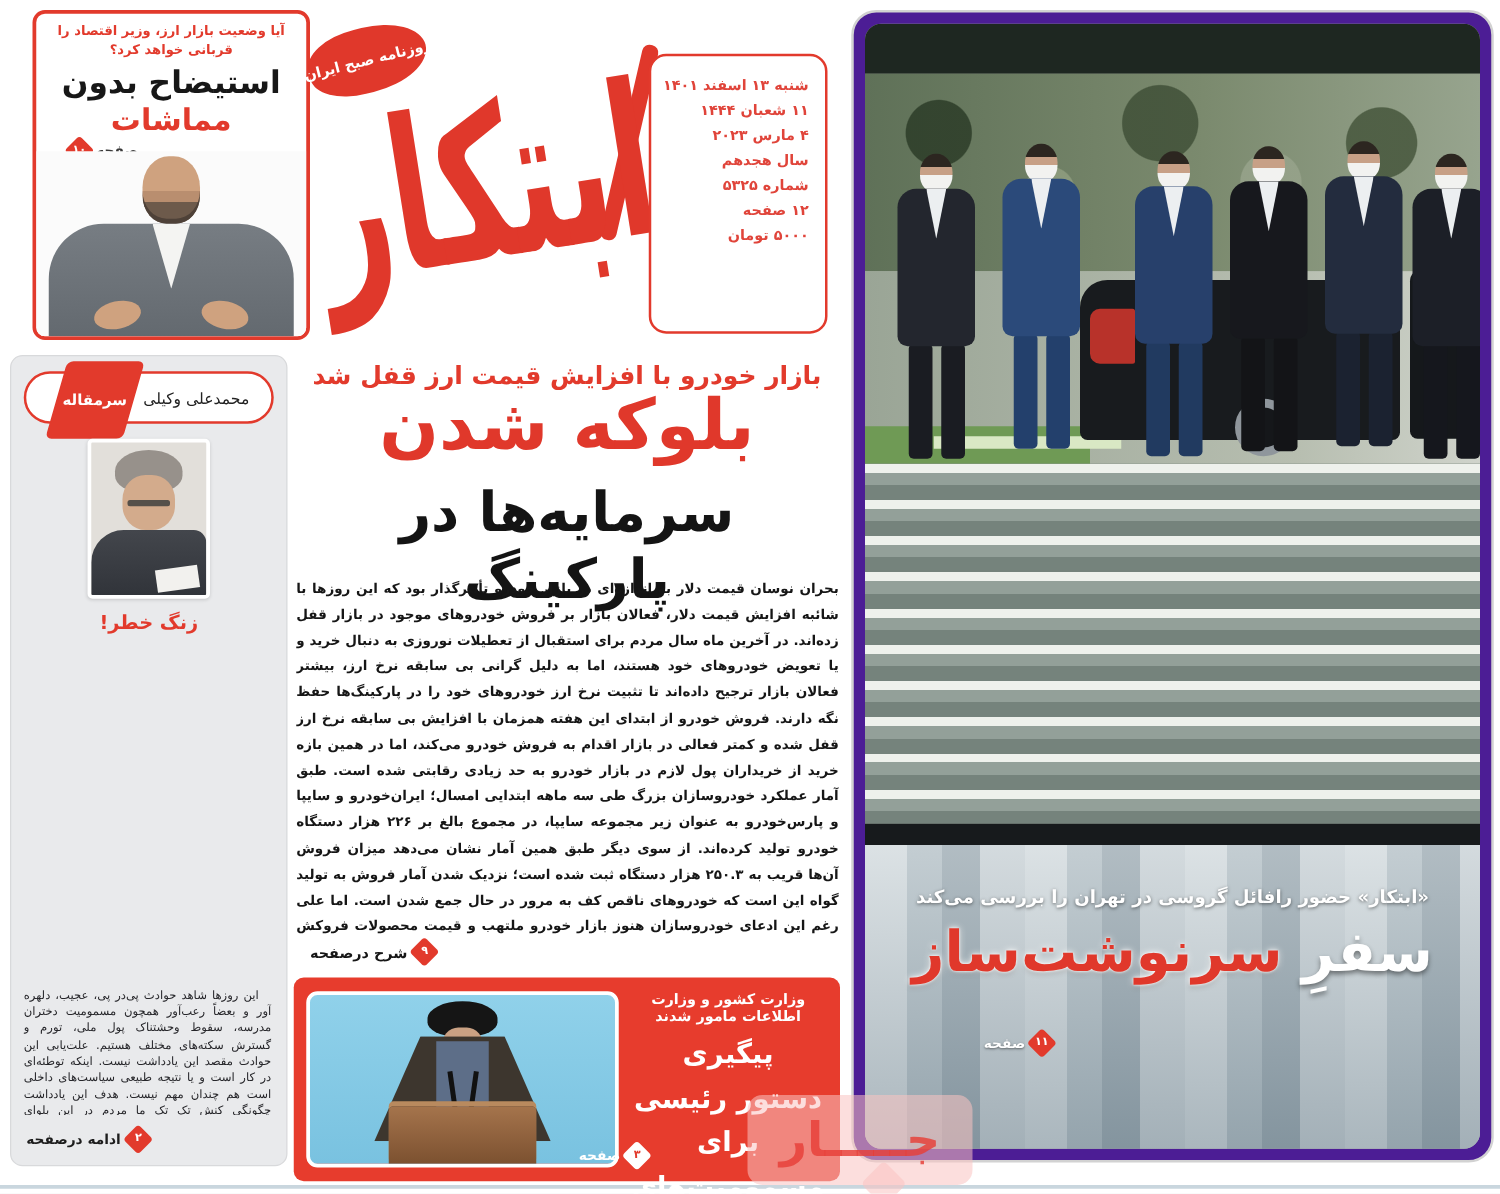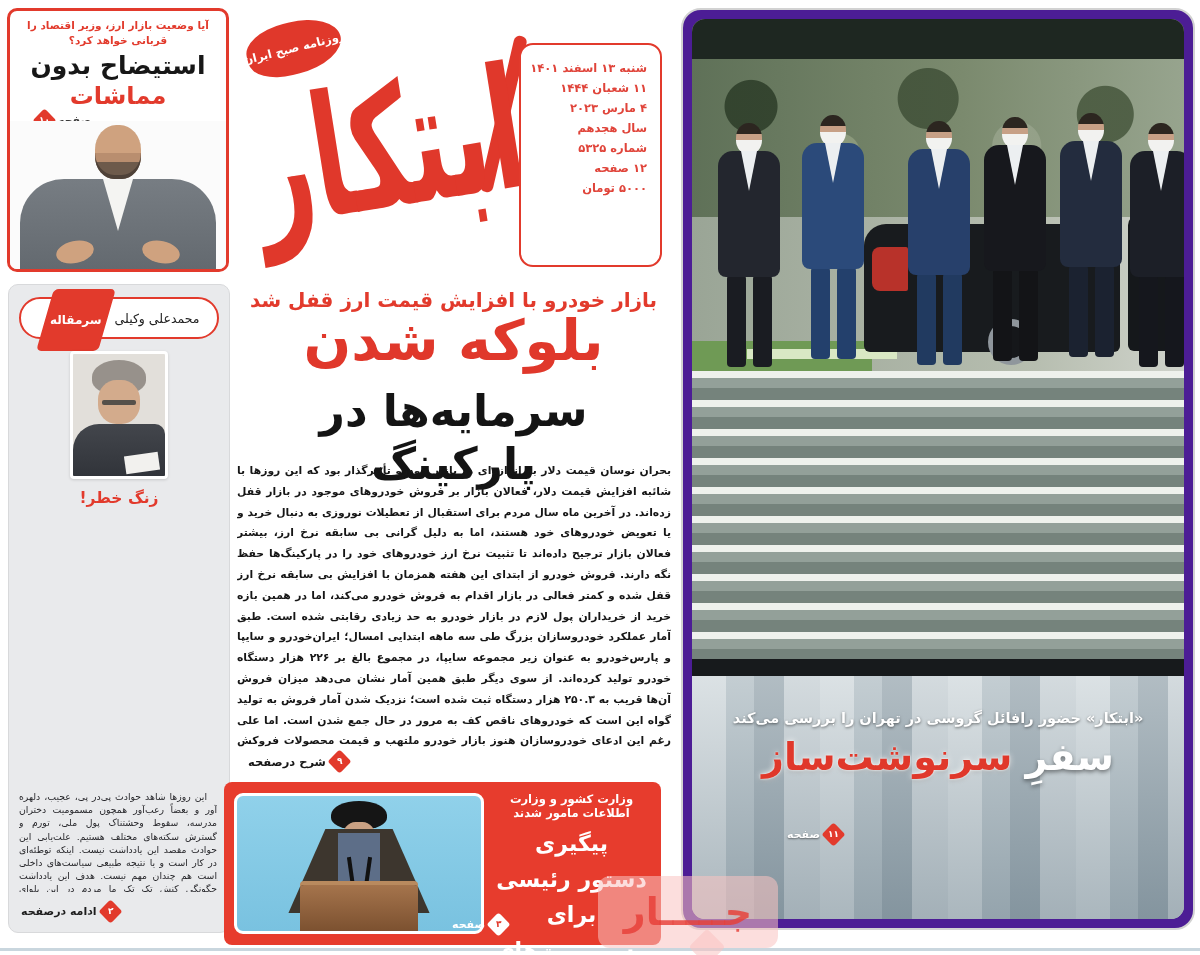--- a/index.html
+++ b/index.html
@@ -11,21 +11,21 @@
   }
   
   .dia { width:17px; height:17px; background:#e23a2c; border-radius:3px;
          transform:rotate(45deg); display:flex; align-items:center; justify-content:center; flex:0 0 auto; }
   .dia > span { transform:rotate(-45deg); color:#fff; font-size:9px; font-weight:bold; line-height:1; }
   .dia.white { background:#fff; } .dia.white > span { color:#e23a2c; }
   .pgrow { display:flex; direction:ltr; align-items:center; gap:5px; }
   .pglabel { font-size:11px; font-weight:bold; color:#3a3a3a; }
 
   
-  .box-impeach { position:absolute; left:7px; top:8px; width:222px; height:264px;
+  .box-impeach { position:absolute; left:26px; top:8px; width:222px; height:264px;
     border:3px solid #e23a2c; border-radius:10px; background:#fff; overflow:hidden; }
   .imp-kicker { margin-top:7px; padding:0 8px; text-align:center; color:#e23a2c;
     font-size:10.5px; font-weight:bold; line-height:1.4; }
   .imp-h1 { margin-top:4px; text-align:center; color:#171717; font-size:25px; font-weight:bold; }
   .imp-h2 { margin-top:2px; text-align:center; color:#e23a2c; font-size:24px; font-weight:bold; }
   .imp-page { position:absolute; left:26px; top:101px; }
   .imp-photo { position:absolute; left:0; right:0; bottom:0; height:148px; background:#fbfbfb; overflow:hidden; }
   .min-head { position:absolute; left:50%; top:4px; width:46px; height:54px; margin-left:-23px;
     background:linear-gradient(180deg,#cfa27f 0 52%,#b98e6f 52% 68%,#6d5a4b 68% 100%);
     border-radius:46% 46% 42% 42%; box-shadow:inset 0 -4px 0 #4e4138; }
@@ -86,21 +86,21 @@
     color:#e0382b; font-size:56px; font-weight:bold; line-height:1.1; }
   .lead-h-black { position:absolute; left:235px; top:385px; width:437px; text-align:center;
     color:#141414; font-size:44px; font-weight:bold; line-height:1.2; }
   .lead-body { position:absolute; left:237px; top:461px; width:434px; height:288px; overflow:hidden;
     font-size:10.8px; font-weight:bold; line-height:20.8px; letter-spacing:-0.3px;
     text-align:justify; color:#161616; }
   .lead-more { position:absolute; left:248px; top:753px;align-items:center; }
   .lead-more .txt { font-size:11.5px; font-weight:bold; color:#161616; }
 
   
-  .box-poison { position:absolute; left:224px; top:782px; width:437px; height:163px;
+  .box-poison { position:absolute; left:235px; top:782px; width:437px; height:163px;
     background:#e73c2d; border-radius:8px; z-index:10; }
   .poison-photo { position:absolute; left:10px; top:11px; width:250px; height:141px;
     border:3px solid #fff; border-radius:9px; overflow:hidden;
     background:linear-gradient(180deg,#90d1ea,#79c2e0); }
   .rz-turban { position:absolute; left:50%; top:5px; width:56px; height:28px; margin-left:-28px;
     background:#151515; border-radius:50% 50% 40% 40%; }
   .rz-face { position:absolute; left:50%; top:26px; width:34px; height:40px; margin-left:-17px;
     background:linear-gradient(180deg,#caa183 0 45%,#e9e6e0 45% 100%); border-radius:40%; }
   .rz-robe { position:absolute; left:50%; bottom:18px; width:168px; height:84px; margin-left:-84px;
     background:#3d362e; clip-path:polygon(8% 100%,30% 0,70% 0,92% 100%); }
@@ -154,21 +154,21 @@
   .man .legs i { display:block; width:19px; height:92px; background:var(--pants,#1b2536); border-radius:4px; }
   .ph-stairs { position:absolute; left:0; right:0; top:352px; height:288px;
     background:repeating-linear-gradient(180deg,#eef1ec 0 7px,#93a099 7px 17px,#75837c 17px 29px); }
   .ph-darkband { position:absolute; left:0; right:0; top:640px; height:17px; background:#171a1c; }
   .ph-reflection { position:absolute; left:0; right:0; top:657px; bottom:0;
     background:
       linear-gradient(180deg, rgba(255,255,255,.30), rgba(110,128,140,.36)),
       repeating-linear-gradient(90deg,#ccd5d9 0 34px,#aab8bf 34px 62px,#90a0a9 62px 92px,#c1cbd0 92px 128px); }
   .grossi-kicker { margin-top:34px; text-align:center; color:#fff; font-size:14.5px; font-weight:bold;
     text-shadow:0 1px 3px rgba(0,0,0,.55); }
-  .grossi-h { margin-top:10px; text-align:center; font-size:38px; font-weight:bold; line-height:1.15; }
+  .grossi-h { margin-top:10px; text-align:center; font-size:45px; font-weight:bold; line-height:1.15; }
   .grossi-h .w1 { color:#fff; text-shadow:0 2px 4px rgba(0,0,0,.45); }
   .grossi-h .w2 { color:#e0382b; text-shadow:0 0 6px #fff,0 0 2px #fff,0 2px 4px rgba(0,0,0,.25); }
   .grossi-page { position:absolute; left:95px; top:150px; }
   .grossi-page .pglabel { color:#fff; text-shadow:0 1px 2px rgba(0,0,0,.5); }
 
   
   .watermark { position:absolute; left:598px; top:876px; width:180px; height:72px; z-index:50;
     background:rgba(249,195,193,.55); border-radius:12px; display:flex; align-items:center;
     justify-content:center; }
   .watermark::after { content:""; position:absolute; left:96px; bottom:-12px; width:26px; height:26px;

